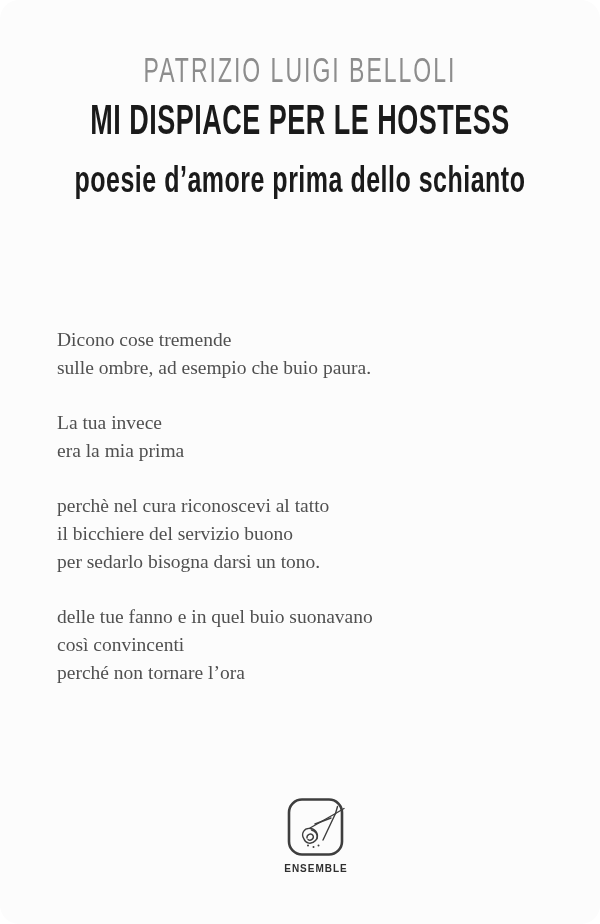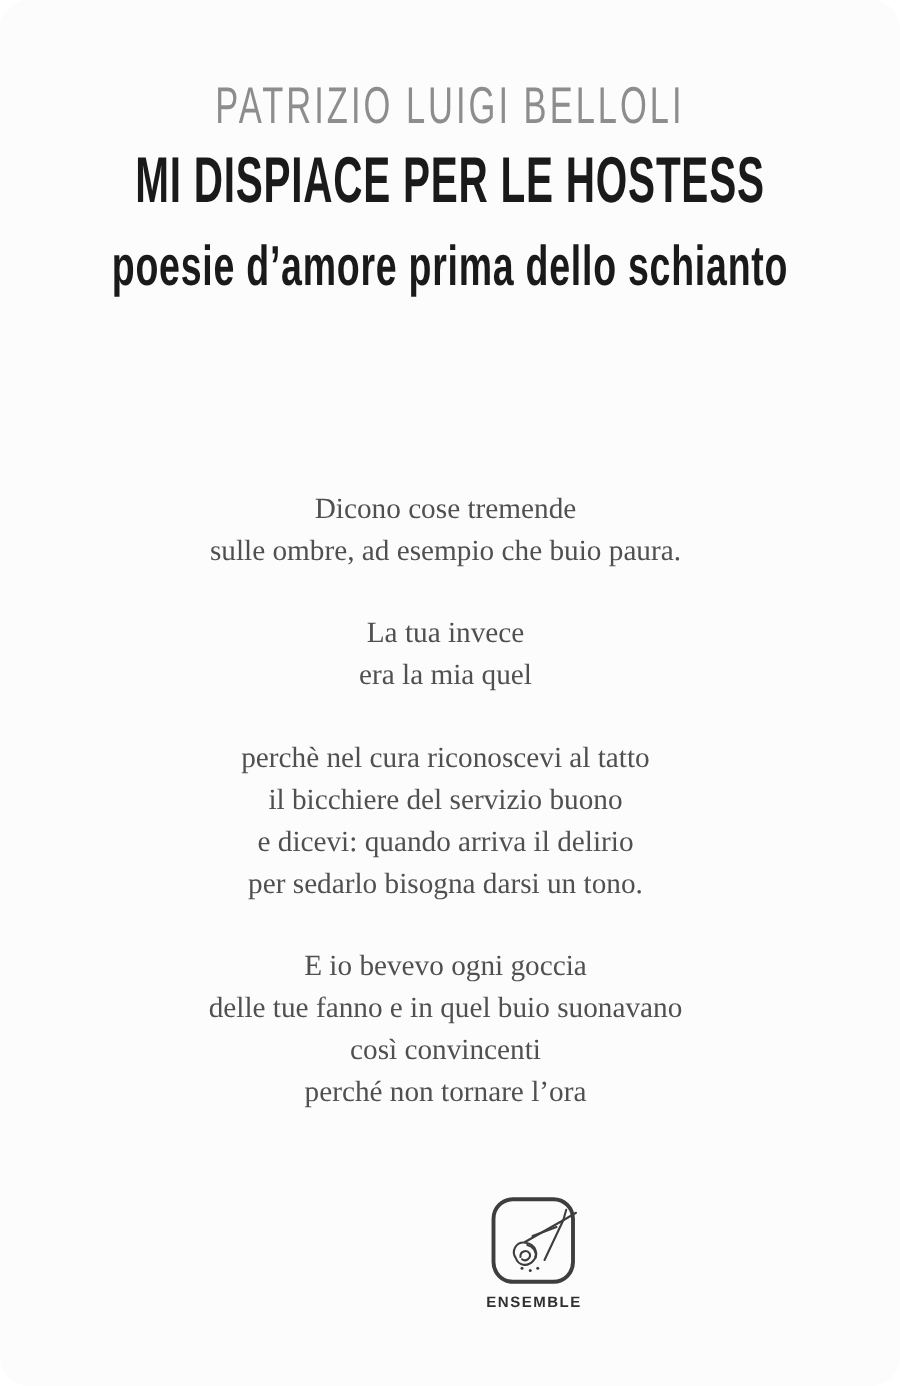--- a/index.html
+++ b/index.html
@@ -55,38 +55,36 @@
     transform: scaleY(1.5);
   }
   .poem {
     position: absolute;
     left: 57px;
     top: 326px;
     width: 480px;
     font-family: "Liberation Serif", "DejaVu Serif", serif;
     font-size: 19.5px;
     color: var(--poem-text, #505050);
-    text-align: center;
   }
   .stanza {
     margin: 0 0 27px 0;
   }
   .poem-line {
     margin: 0;
     padding: 0;
     line-height: 28px;
     white-space: nowrap;
   }
   .publisher {
     position: absolute;
     left: 284px;
     top: 797px;
     width: 64px;
     text-align: center;
-    margin-left: 40px;
   }
   .publisher svg {
     display: block;
     margin: 0 auto;
   }
   .publisher-name {
     margin-top: 6px;
     font-size: 10px;
     font-weight: 700;
     letter-spacing: 1px;
@@ -105,30 +103,28 @@
 
   <div class="heading subtitle">poesie d’amore prima dello schianto</div>
 
   <div class="poem">
       <div class="stanza">
         <p class="poem-line">Dicono cose tremende</p>
         <p class="poem-line">sulle ombre, ad esempio che buio paura.</p>
       </div>
       <div class="stanza">
         <p class="poem-line">La tua invece</p>
-        <p class="poem-line">era la mia quel</p>
+        <p class="poem-line">era la mia prima</p>
       </div>
       <div class="stanza">
         <p class="poem-line">perchè nel cura riconoscevi al tatto</p>
         <p class="poem-line">il bicchiere del servizio buono</p>
-        <p class="poem-line">e dicevi: quando arriva il delirio</p>
         <p class="poem-line">per sedarlo bisogna darsi un tono.</p>
       </div>
       <div class="stanza">
-        <p class="poem-line">E io bevevo ogni goccia</p>
         <p class="poem-line">delle tue fanno e in quel buio suonavano</p>
         <p class="poem-line">così convincenti</p>
         <p class="poem-line">perché non tornare l’ora</p>
       </div>
     </div>
 
   <div class="publisher">
     <svg width="58" height="60" viewBox="0 0 58 60" fill="none">
       <g stroke="#3e3e3e" class="logo-stroke">
 

